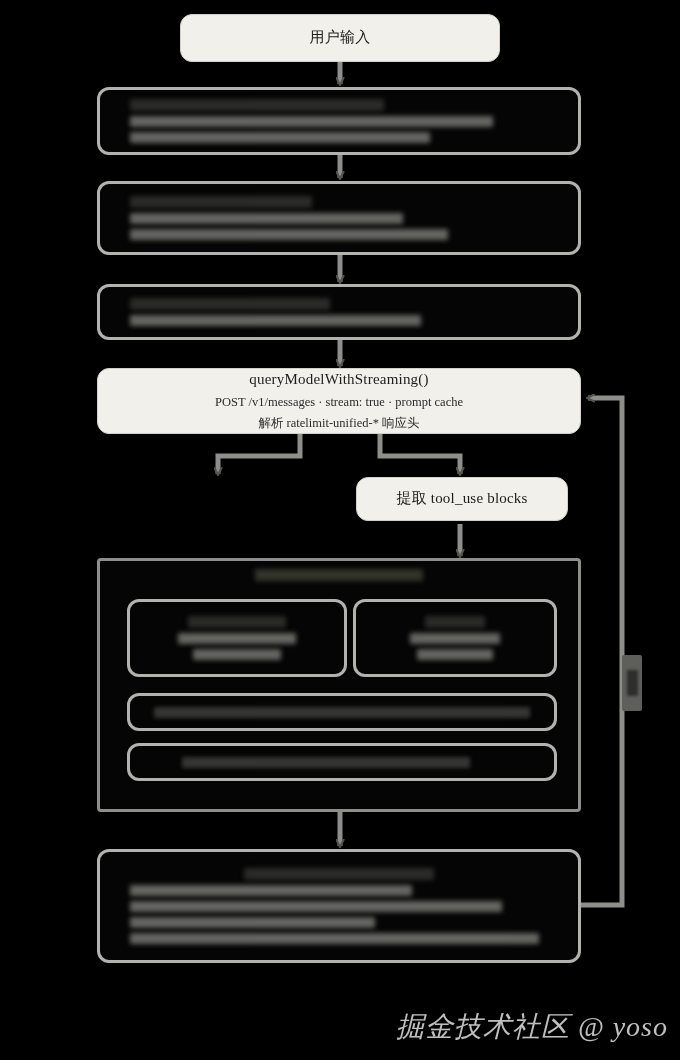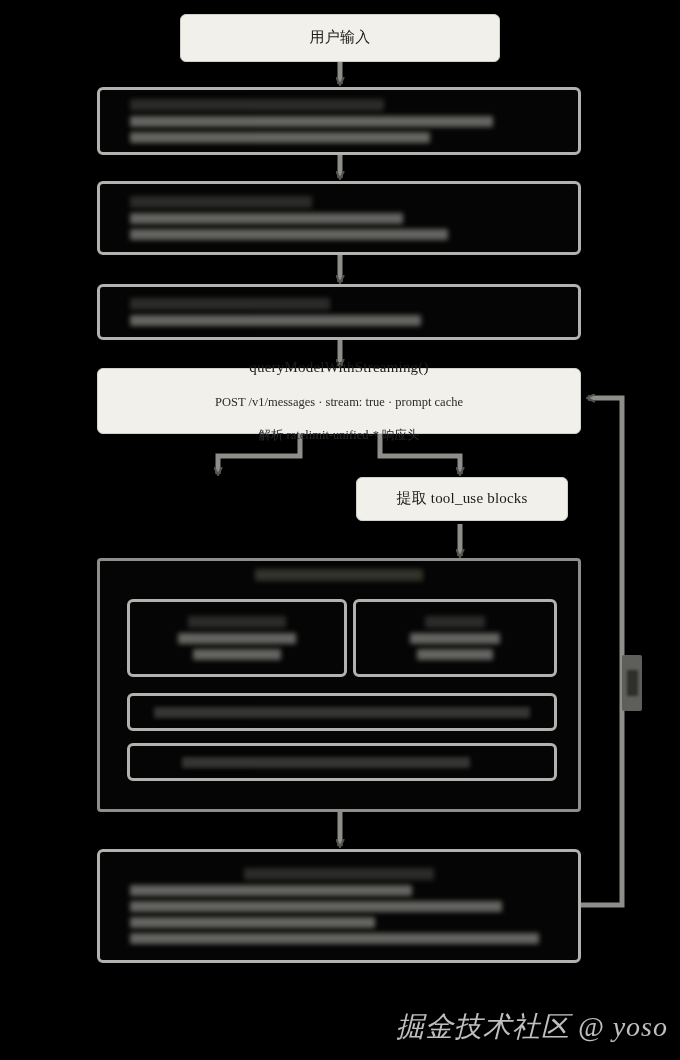--- a/index.html
+++ b/index.html
@@ -29,21 +29,21 @@
     left: 0; top: 0;
     width: 680px;
     height: 1060px;
     pointer-events: none;
   }
 
   
   .node {
     position: absolute;
     box-sizing: border-box;
-    border-radius: 6px;
+    border-radius: 12px;
     display: flex;
     flex-direction: column;
     justify-content: center;
     text-align: center;
   }
 
   
   .node.visible {
     background: #f1f0ea;
     border: 1px solid #d2d0c8;
@@ -207,21 +207,21 @@
     </div>
   </div>
 
   <div class="node redacted" id="n-step-3" style="left:97px; top:284px; width:484px; height:56px;">
     <div class="smudge-wrap">
       <div class="smudge t" style="width:44%; margin-right:48%;"></div>
       <div class="smudge light" style="width:64%; margin-right:28%;"></div>
     </div>
   </div>
 
-  <div class="node visible" id="n-query-model" style="left:97px; top:368px; width:484px; height:66px; justify-content:center; gap:14px;">
+  <div class="node visible" id="n-query-model" style="left:97px; top:368px; width:484px; height:66px; justify-content:center; gap:2px;">
     <div class="title">queryModelWithStreaming()</div>
     <div class="sub">POST /v1/messages · stream: true · prompt cache</div>
     <div class="sub">解析 ratelimit-unified-* 响应头</div>
   </div>
 
 
   <div class="node visible" id="n-tool-use" style="left:356px; top:477px; width:212px; height:44px;">
     <div class="title">提取 tool_use blocks</div>
   </div>
 

